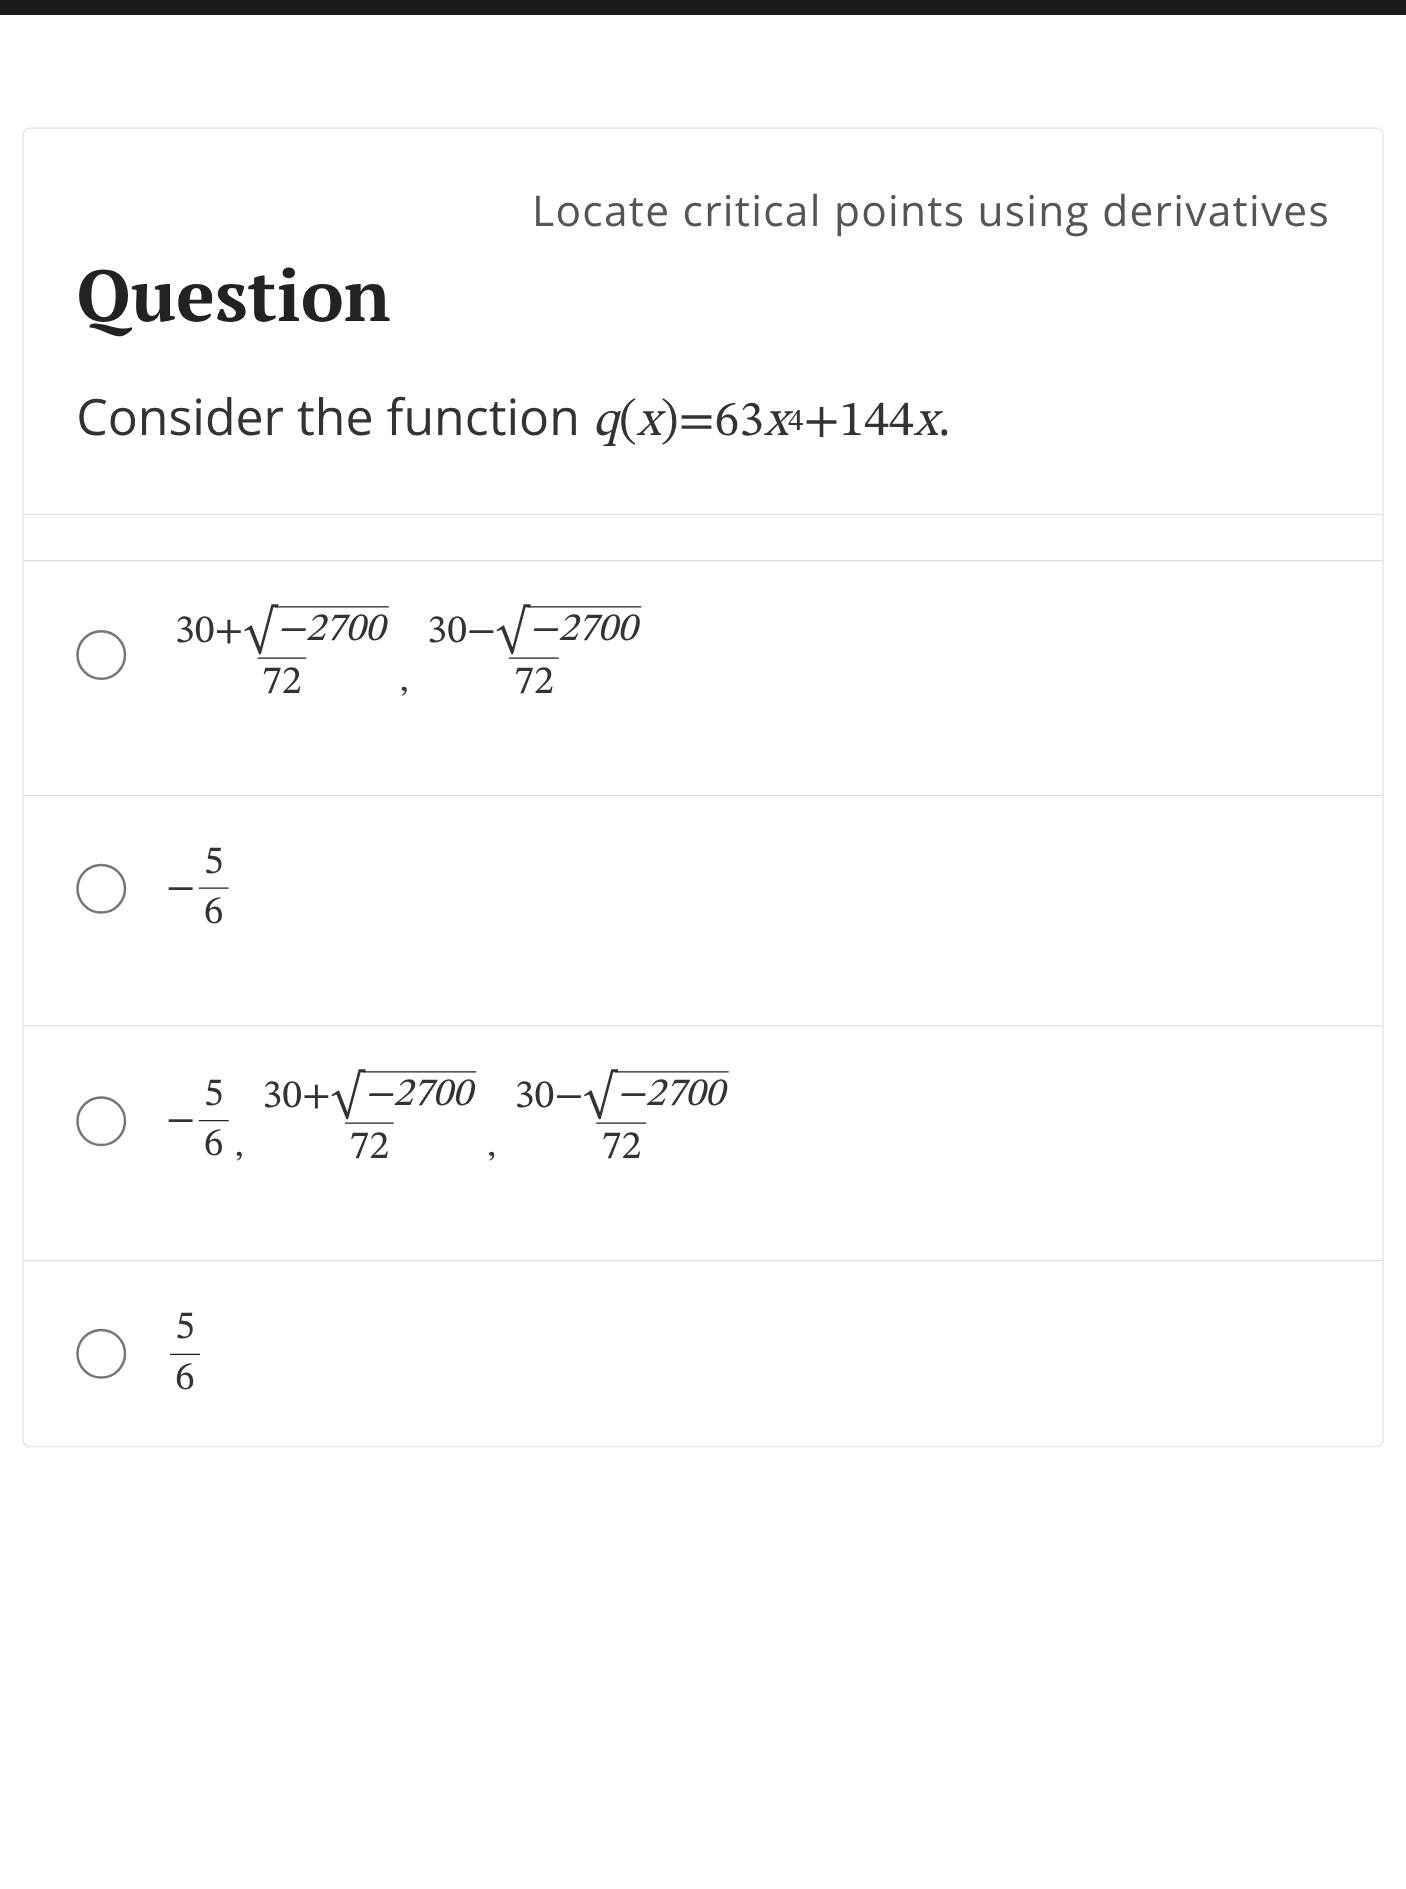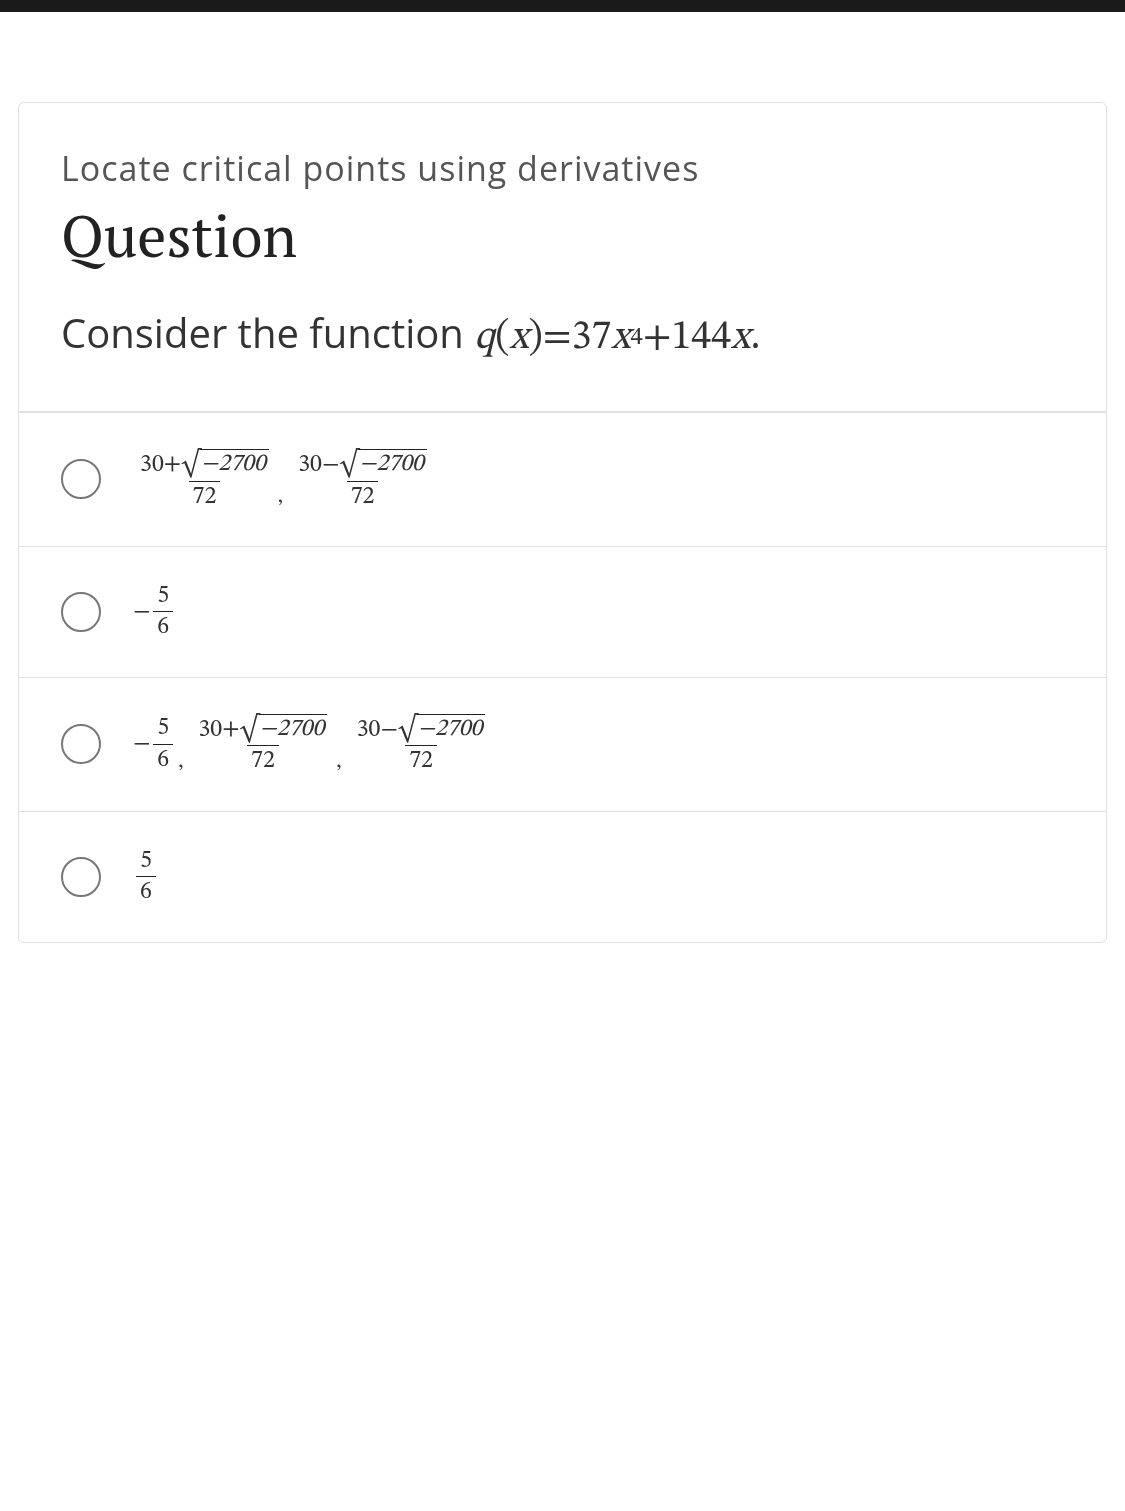--- a/index.html
+++ b/index.html
@@ -26,24 +26,25 @@
     padding: 42px 42px;
     border-bottom: 1px solid #e0e0e0;
   }
   .section:last-child { border-bottom: none; }
   .topic {
     font-size: 34px;
     letter-spacing: 1px;
     color: #555;
     margin: 0 0 6px 0;
     font-weight: 400;
+    text-align: right;
   }
   .qlabel {
     font-size: 58px;
-    font-weight: 400;
+    font-weight: 700;
     margin: 0 0 28px 0;
     color: #222;
     font-family: 'PT Serif', Georgia, 'Times New Roman', serif;
   }
   .prompt {
     font-size: 40px;
     line-height: 1.55;
     color: #333;
     margin: 22px 0 0 0;
   }
@@ -51,22 +52,23 @@
     font-size: 38px;
     color: #333;
     margin: 0;
     padding: 44px 42px;
   }
   .option {
     display: flex;
     align-items: center;
     padding: 36px 42px;
     border-top: 1px solid #e0e0e0;
-    font-size: 24px;
+    font-size: 32px;
     gap: 32px;
+    margin-top: 36px;
   }
   .option:first-of-type { border-top: 1px solid #e0e0e0; }
   .radio {
     width: 40px;
     height: 40px;
     border: 2px solid #777;
     border-radius: 50%;
     flex: 0 0 40px;
   }
   .mi { font-family: 'STIX Two Math','Cambria Math','Latin Modern Math', Georgia, serif; font-style: italic; }
@@ -118,21 +120,21 @@
     <h1 class="qlabel">Question</h1>
 
     <p class="prompt">
       <span>Consider the function </span>
       <span class="math">
         <span class="mi">q</span>
           <span class="mn">(</span>
           <span class="mi">x</span>
           <span class="mn">)</span>
         <span class="mo"> = </span>
-        <span class="mn">37</span>
+        <span class="mn">63</span>
           <span class="mi">x</span>
           <sup class="mexp">4</sup>
         <span class="mo"> + </span>
         <span class="mn">144</span>
           <span class="mi">x</span>
         </span><span>.</span>
       <br>
     </p>
   </div>
 

